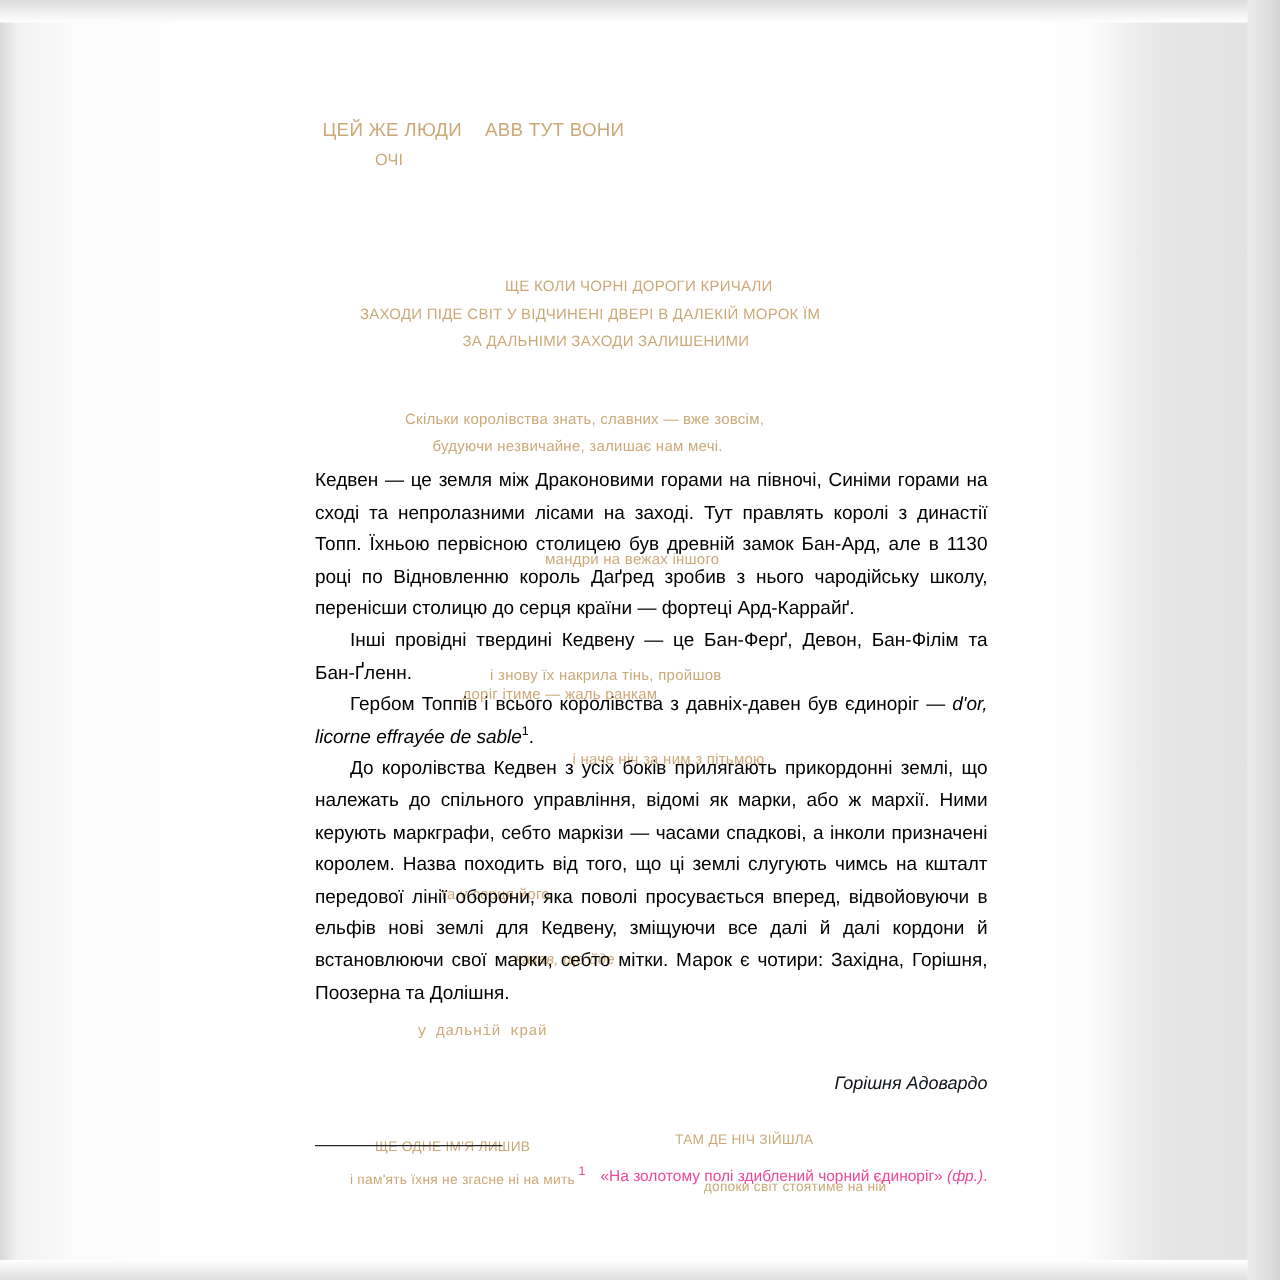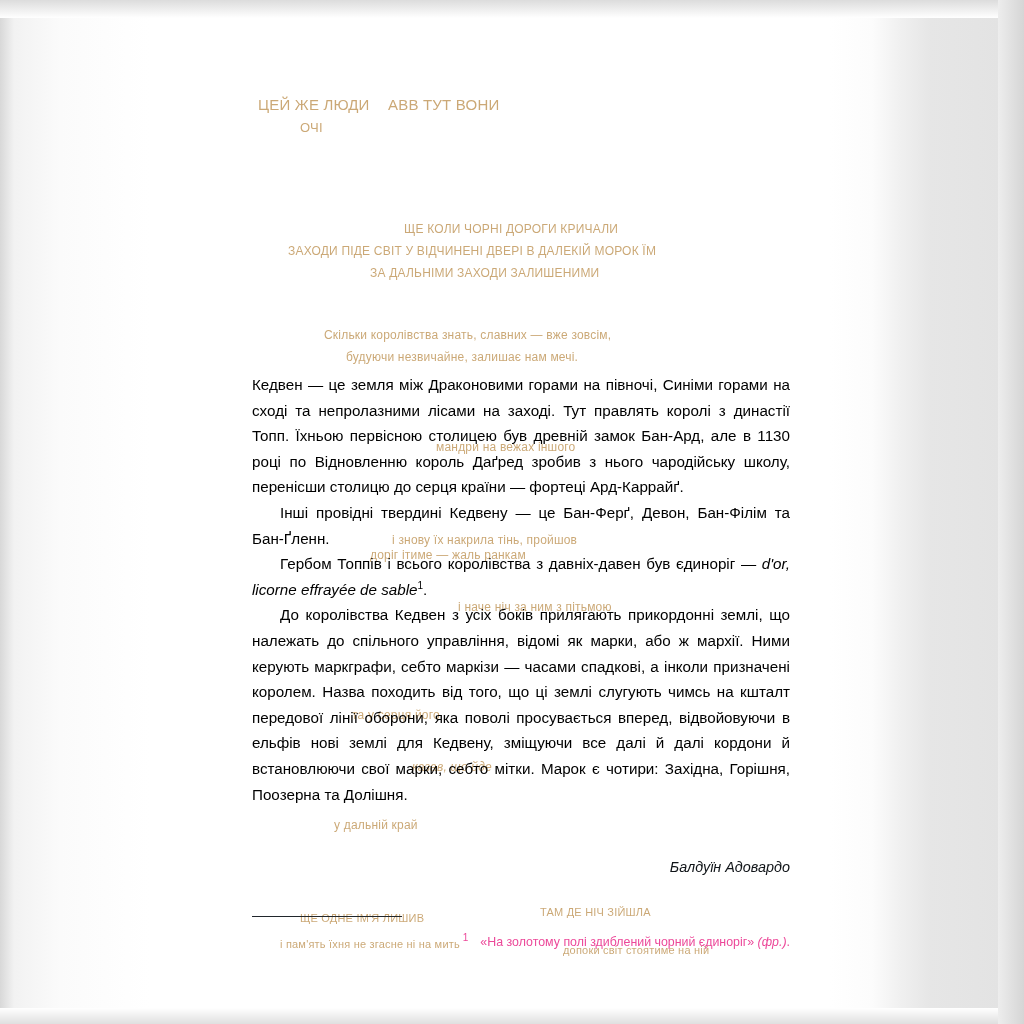--- a/index.html
+++ b/index.html
@@ -148,41 +148,41 @@
     <div class="bleed" style="left: 288px; top: 244px; font-size: 12px;">ЗАХОДИ ПІДЕ СВІТ У ВІДЧИНЕНІ ДВЕРІ В ДАЛЕКІЙ МОРОК ЇМ</div>
     <div class="bleed" style="left: 370px; top: 266px; font-size: 12px;">ЗА ДАЛЬНІМИ ЗАХОДИ ЗАЛИШЕНИМИ</div>
     <div class="bleed" style="left: 324px; top: 328px; font-size: 12px;">Скільки королівства знать, славних — вже зовсім,</div>
     <div class="bleed" style="left: 346px; top: 350px; font-size: 12px;">будуючи незвичайне, залишає нам мечі.</div>
     <div class="bleed" style="left: 404px; top: 440px; font-size: 12px; margin-left: 32px;">мандри на вежах іншого</div>
     <div class="bleed" style="left: 392px; top: 488px; font-size: 12px; margin-top: 45px;">і знову їх накрила тінь, пройшов</div>
     <div class="bleed" style="left: 370px; top: 548px; font-size: 12px;">доріг ітиме — жаль ранкам</div>
     <div class="bleed" style="left: 418px; top: 600px; font-size: 12px; margin-left: 40px;">і наче ніч за ним з пітьмою</div>
     <div class="bleed" style="left: 352px; top: 708px; font-size: 12px;">та у серця його</div>
     <div class="bleed" style="left: 412px; top: 760px; font-size: 12px; font-style: italic;">казав, що йде</div>
-    <div class="bleed" style="left: 334px; top: 818px; font-size: 12px;">у дальній край</div>
+    <div class="bleed" style="left: 334px; top: 818px; font-size: 12px; font-family: Liberation Mono, monospace;">у дальній край</div>
     <div class="bleed" style="left: 300px; top: 912px; font-size: 11px;">ЩЕ ОДНЕ ІМ'Я ЛИШИВ</div>
     <div class="bleed" style="left: 540px; top: 906px; font-size: 11px;">ТАМ ДЕ НІЧ ЗІЙШЛА</div>
     <div class="bleed" style="left: 280px; top: 938px; font-size: 11px;">і пам'ять їхня не згасне ні на мить</div>
     <div class="bleed" style="left: 563px; top: 944px; font-size: 11px;">допоки світ стоятиме на ній</div>
   </div>
 
 <div id="text-column">
 
   <p class="body-par">Кедвен — це земля між Драконовими горами на півночі, Синіми горами на сході та непролазними лісами на заході. Тут правлять королі з династії Топп. Їхньою первісною столицею був древній замок Бан-Ард, але в 1130 році по Відновленню король Даґред зробив з нього чародійську школу, перенісши столицю до серця країни — фортеці Ард-Каррайґ.</p>
 
   <p class="body-par indent">Інші провідні твердині Кедвену — це Бан-Ферґ, Девон, Бан-Філім та Бан-Ґленн.</p>
 
   <p class="body-par indent"><span>Гербом Топпів і всього королівства з давніх-давен був єдиноріг — </span><span class="ital">d'or, licorne effrayée de sable</span><sup class="fn">1</sup><span>.</span></p>
 
   <p class="body-par indent">До королівства Кедвен з усіх боків прилягають прикордонні землі, що належать до спільного управління, відомі як марки, або ж мархії. Ними керують маркграфи, себто маркізи — часами спадкові, а інколи призначені королем. Назва походить від того, що ці землі слугують чимсь на кшталт передової лінії оборони, яка поволі просувається вперед, відвойовуючи в ельфів нові землі для Кедвену, зміщуючи все далі й далі кордони й встановлюючи свої марки, себто мітки. Марок є чотири: Західна, Горішня, Поозерна та Долішня.</p>
 
 </div>
 
 <div id="attribution">
-  <div>Балдуїн Адовардо</div>
+  <div>Горішня Адовардо</div>
 </div>
 
 <div id="footnote-block">
   <div id="footnote-rule"></div>
   <div id="footnote-line">
     <span id="footnote-marker">1</span><span>«На золотому полі здиблений чорний єдиноріг»</span> <span class="fn-ital">(фр.)</span><span>.</span>
   </div>
 </div>
 
 </body></html>

